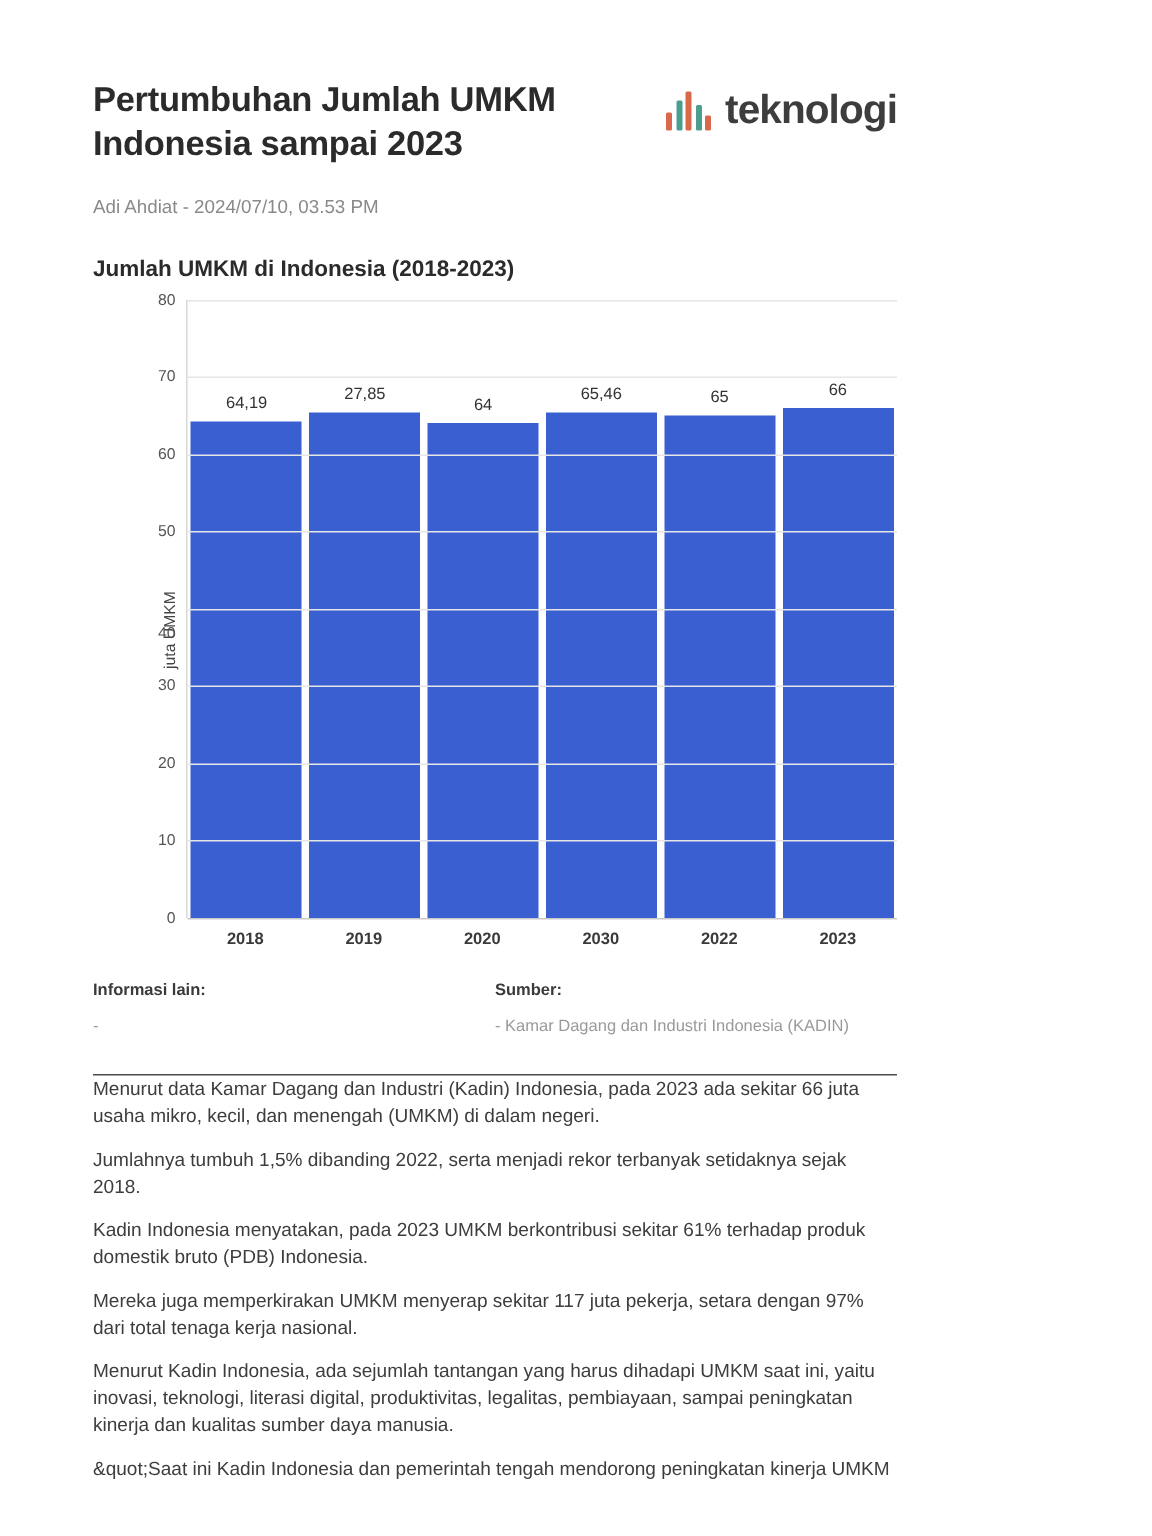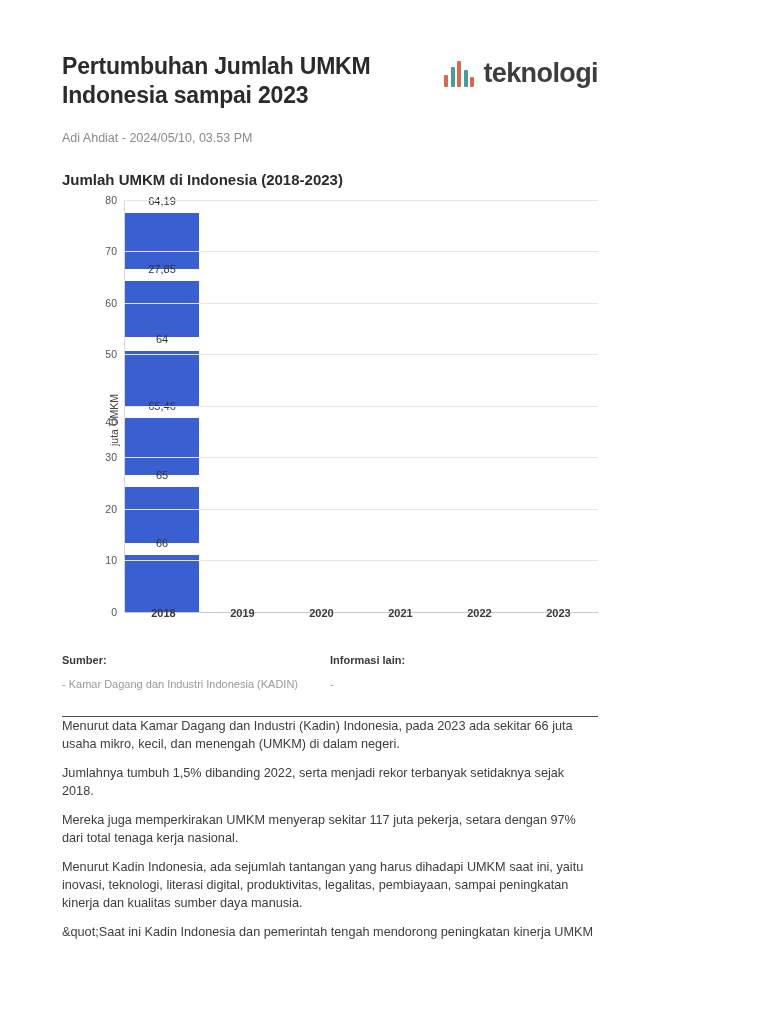--- a/index.html
+++ b/index.html
@@ -101,23 +101,22 @@
     right: calc(100% + 8px);
     transform: translateY(-50%);
     font-size: 10.5px;
     color: #555;
     white-space: nowrap;
   }
   .bars {
     position: absolute;
     left: 0; right: 0; top: 0; bottom: 0;
     display: flex;
-    align-items: flex-start;
+    align-items: flex-end;
     justify-content: space-around;
-    flex-direction: column;
   }
   .bar-slot {
     position: relative;
     height: 100%;
     display: flex;
     flex-direction: column;
     justify-content: flex-end;
     align-items: center;
     flex: 1 1 0;
   }
@@ -128,21 +127,21 @@
     white-space: nowrap;
   }
   .bar {
     width: 74px;
     background: #3a5fd0;
   }
   .xlabels {
     position: absolute;
     left: 62px;
     right: 0;
-    bottom: 13px;
+    bottom: 0;
     height: 28px;
     display: flex;
     align-items: center;
     justify-content: space-around;
   }
   .xlabel {
     flex: 1 1 0;
     text-align: center;
     font-size: 11px;
     font-weight: bold;
@@ -184,21 +183,21 @@
           <i style="background: rgb(217, 105, 74); height: 12px;"></i>
           <i style="background: rgb(74, 157, 143); height: 20px;"></i>
           <i style="background: rgb(217, 105, 74); height: 26px;"></i>
           <i style="background: rgb(74, 157, 143); height: 17px;"></i>
           <i style="background: rgb(217, 105, 74); height: 10px;"></i>
         </span>
       <span class="brand-text">teknologi</span>
     </div>
   </div>
 
-  <div class="byline">Adi Ahdiat - 2024/05/10, 03.53 PM</div>
+  <div class="byline">Adi Ahdiat - 2024/07/10, 03.53 PM</div>
 
   <div class="chart-title">Jumlah UMKM di Indonesia (2018-2023)</div>
 
   <div class="chart-area">
     <div class="yaxis-label">juta UMKM</div>
     <div class="plot" id="plot">
       <div class="bars" id="bars">
           <div class="bar-slot">
             <div class="bar-value" style="bottom: calc(80.2375% + 6px);">64,19</div>
             <div class="bar" style="height: 80.2375%; background: rgb(58, 95, 208);"></div>
@@ -240,40 +239,41 @@
         <div class="ytick" style="top: 25%;">60</div>
         <div class="gridline" style="top: 12.5%;"></div>
         <div class="ytick" style="top: 12.5%;">70</div>
         <div class="gridline" style="top: 0%;"></div>
         <div class="ytick" style="top: 0%;">80</div>
       </div>
     <div class="xlabels" id="xlabels">
         <div class="xlabel">2018</div>
         <div class="xlabel">2019</div>
         <div class="xlabel">2020</div>
-        <div class="xlabel">2021</div>
+        <div class="xlabel">2030</div>
         <div class="xlabel">2022</div>
         <div class="xlabel">2023</div>
       </div>
   </div>
 
   <div class="meta">
     <div class="meta-col">
+      <div class="meta-head">Informasi lain:</div>
+      <div class="meta-body">-</div>
+    </div>
+    <div class="meta-col">
       <div class="meta-head">Sumber:</div>
       <div class="meta-body">- Kamar Dagang dan Industri Indonesia (KADIN)</div>
-    </div>
-    <div class="meta-col">
-      <div class="meta-head">Informasi lain:</div>
-      <div class="meta-body">-</div>
     </div>
   </div>
 
   <div class="rule"></div>
 
   <div class="body-copy" id="body-copy">
       <p>Menurut data Kamar Dagang dan Industri (Kadin) Indonesia, pada 2023 ada sekitar 66 juta usaha mikro, kecil, dan menengah (UMKM) di dalam negeri.</p>
       <p>Jumlahnya tumbuh 1,5% dibanding 2022, serta menjadi rekor terbanyak setidaknya sejak 2018.</p>
+      <p>Kadin Indonesia menyatakan, pada 2023 UMKM berkontribusi sekitar 61% terhadap produk domestik bruto (PDB) Indonesia.</p>
       <p>Mereka juga memperkirakan UMKM menyerap sekitar 117 juta pekerja, setara dengan 97% dari total tenaga kerja nasional.</p>
       <p>Menurut Kadin Indonesia, ada sejumlah tantangan yang harus dihadapi UMKM saat ini, yaitu inovasi, teknologi, literasi digital, produktivitas, legalitas, pembiayaan, sampai peningkatan kinerja dan kualitas sumber daya manusia.</p>
       <p>&amp;quot;Saat ini Kadin Indonesia dan pemerintah tengah mendorong peningkatan kinerja UMKM</p>
     </div>
 
 </div>
 
 </body></html>

